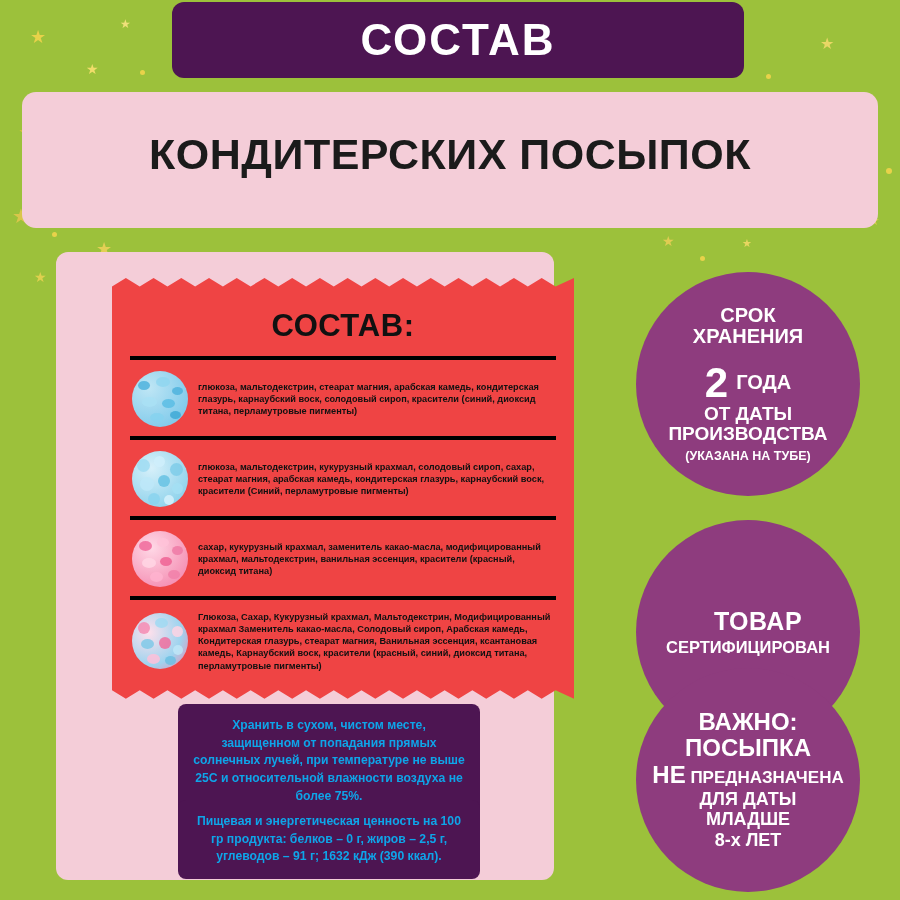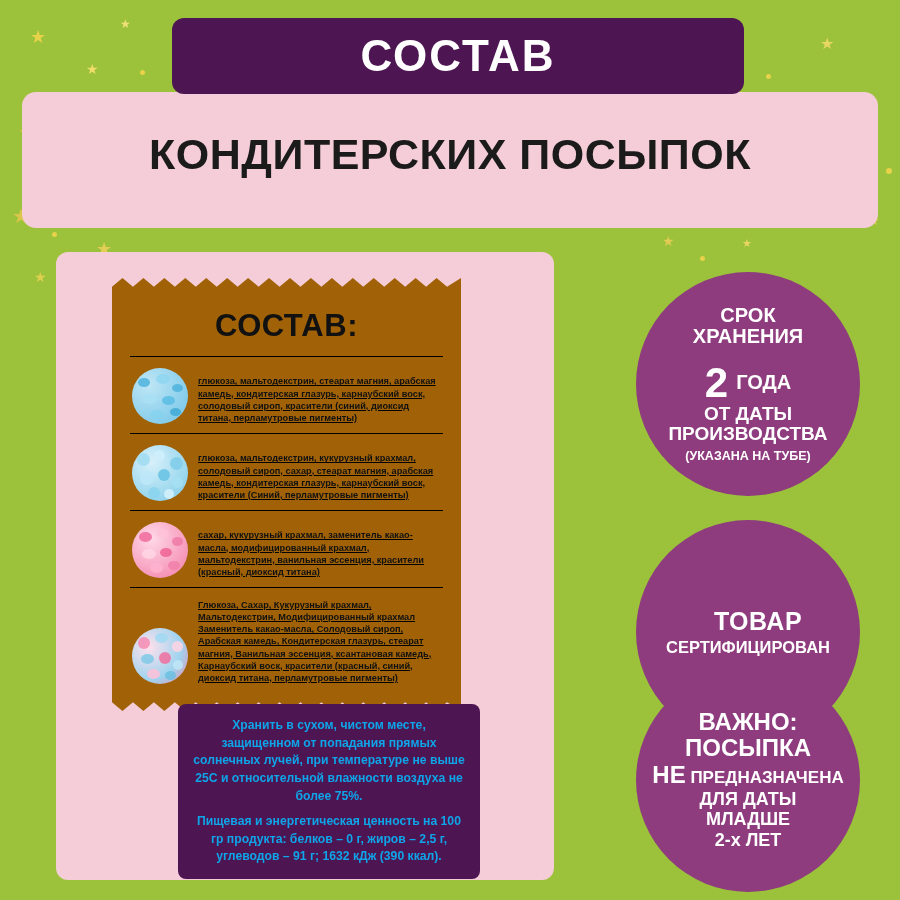--- a/index.html
+++ b/index.html
@@ -33,21 +33,21 @@
     top: 92px;
     width: 856px;
     height: 136px;
     background: #f4cdd8;
     border-radius: 14px;
     z-index: 2;
   }
   .purple-title {
     position: absolute;
     left: 172px;
-    top: 18px;
+    top: 2px;
     width: 572px;
     height: 76px;
     background: #4d1552;
     border-radius: 12px;
     display: flex;
     align-items: center;
     justify-content: center;
     z-index: 3;
   }
   .purple-title span {
@@ -78,22 +78,22 @@
     height: 628px;
     background: #f4cdd8;
     border-radius: 12px;
     z-index: 2;
   }
 
   .card {
     position: absolute;
     left: 112px;
     top: 278px;
-    width: 349px;
-    background: #a16207;
+    width: 462px;
+    background: #ef4444;
     z-index: 3;
     padding: 14px 18px 18px 18px;
     
     clip-path: polygon(
       0% 2%, 3% 0%, 6% 2%, 9% 0%, 12% 2%, 15% 0%, 18% 2%, 21% 0%, 24% 2%,
       27% 0%, 30% 2%, 33% 0%, 36% 2%, 39% 0%, 42% 2%, 45% 0%, 48% 2%,
       51% 0%, 54% 2%, 57% 0%, 60% 2%, 63% 0%, 66% 2%, 69% 0%, 72% 2%,
       75% 0%, 78% 2%, 81% 0%, 84% 2%, 87% 0%, 90% 2%, 93% 0%, 96% 2%, 100% 0%,
       100% 100%, 96% 98%, 93% 100%, 90% 98%, 87% 100%, 84% 98%, 81% 100%,
       78% 98%, 75% 100%, 72% 98%, 69% 100%, 66% 98%, 63% 100%, 60% 98%,
@@ -106,25 +106,24 @@
     text-align: center;
     font-size: 31px;
     font-weight: bold;
     color: #111;
     margin: 16px 0 12px 0;
     letter-spacing: 0.5px;
   }
 
   .ing-row {
     display: flex;
-    align-items: flex-end;
+    align-items: center;
     gap: 10px;
     padding: 9px 2px 9px 2px;
-    border-top: 1px solid #000000;
-    text-decoration: underline;
+    border-top: 4px solid #000000;
   }
   .ing-row:first-of-type { border-top: none; }
   .swatch {
     flex: 0 0 auto;
     width: 56px;
     height: 56px;
     border-radius: 50%;
     margin-top: 2px;
     position: relative;
     overflow: hidden;
@@ -327,14 +326,14 @@
 
 <div class="circle c3">
   <div class="a1">ВАЖНО:</div>
   <div class="a2">ПОСЫПКА</div>
   <div class="a3">
     <b>НЕ</b>
     <span>ПРЕДНАЗНАЧЕНА</span>
   </div>
   <div class="a4">ДЛЯ ДАТЫ</div>
   <div class="a4">МЛАДШЕ</div>
-  <div class="a4">2-х ЛЕТ</div>
+  <div class="a4">8-х ЛЕТ</div>
 </div>
 
 </body></html>

